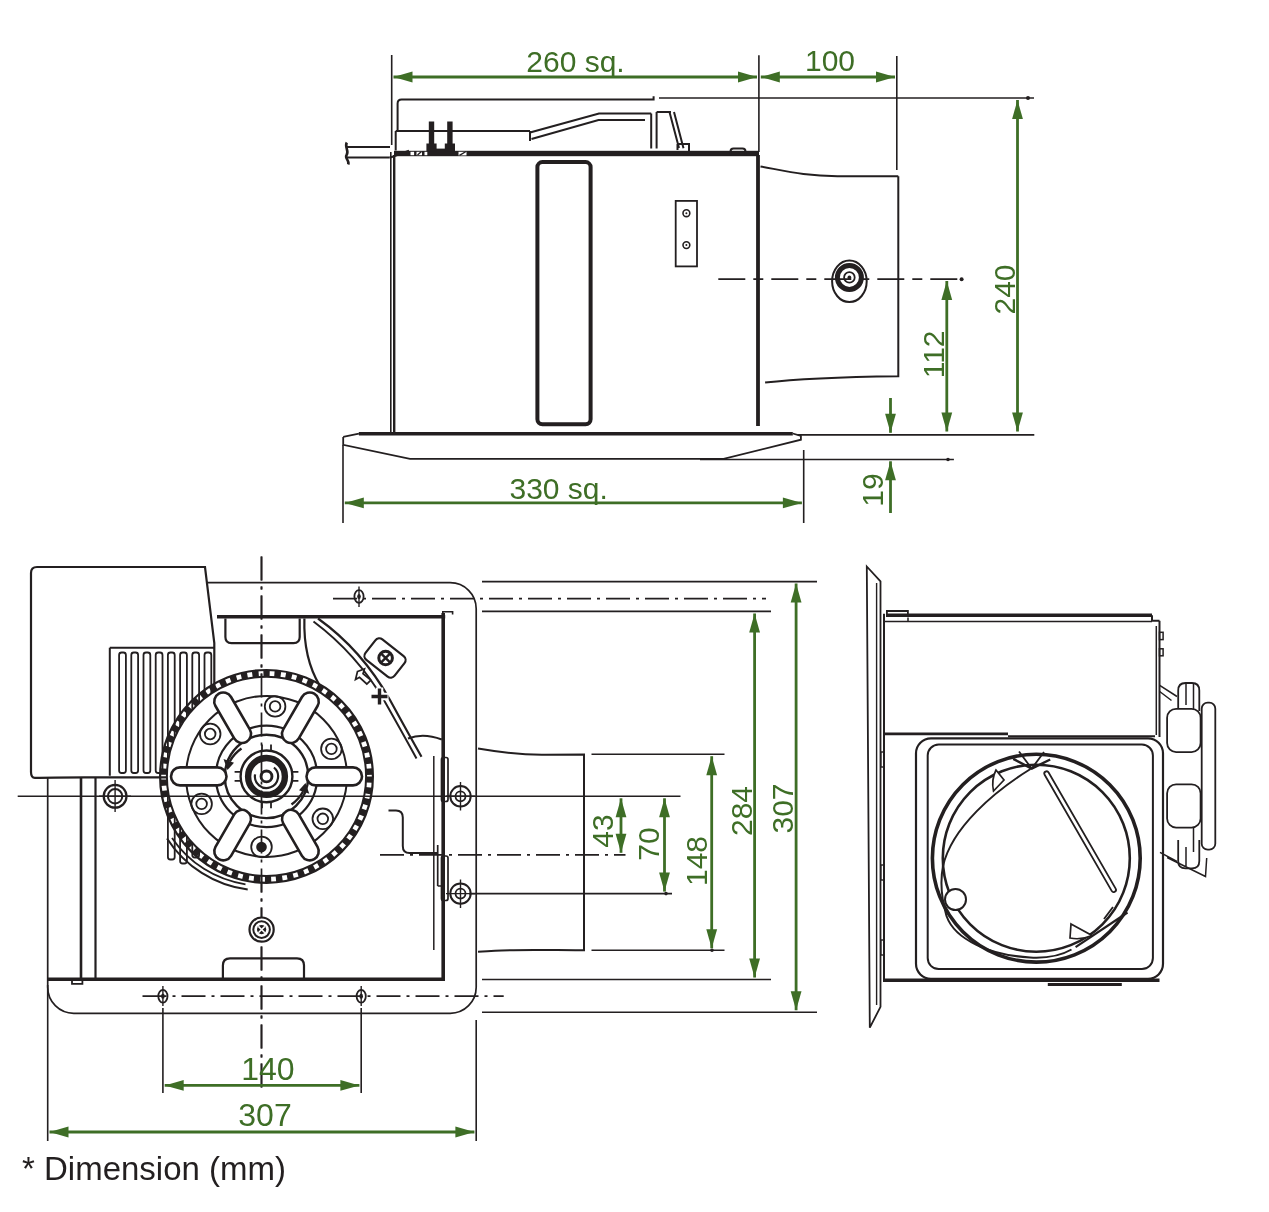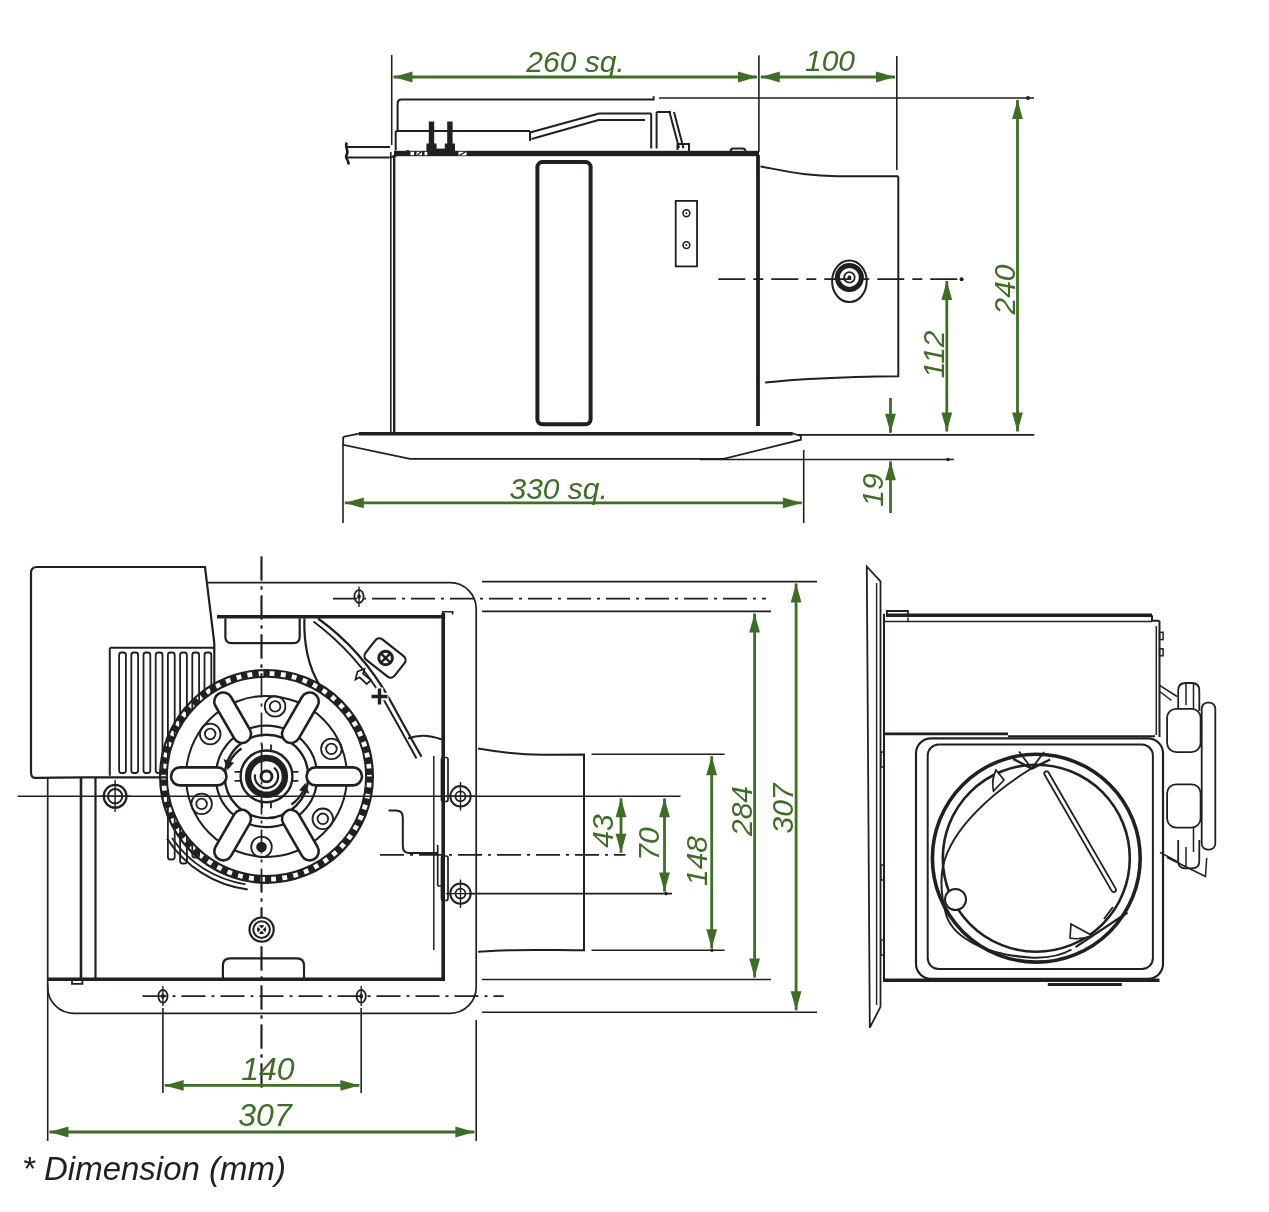--- a/index.html
+++ b/index.html
@@ -1,16 +1,16 @@
 <!DOCTYPE html>
 <html><head>
 <meta charset="utf-8">
 <style>
 html,body{margin:0;padding:0;background:#ffffff;}
-#page{position:relative;width:1269px;height:1212px;background:#fff;overflow:hidden;font-style:italic;}
+#page{position:relative;width:1269px;height:1212px;background:#fff;overflow:hidden;}
 svg{position:absolute;left:0;top:0;}
 text{font-family:"Liberation Sans",sans-serif;fill:#3e6e26;}
 .k{stroke:#231f20;fill:none;}
 .g{stroke:#3e6e26;fill:none;stroke-width:2.8;}
 </style>
 </head>
 <body>
 <div id="page">
 <svg width="1269" height="1212" viewBox="0 0 1269 1212">
 <defs>

